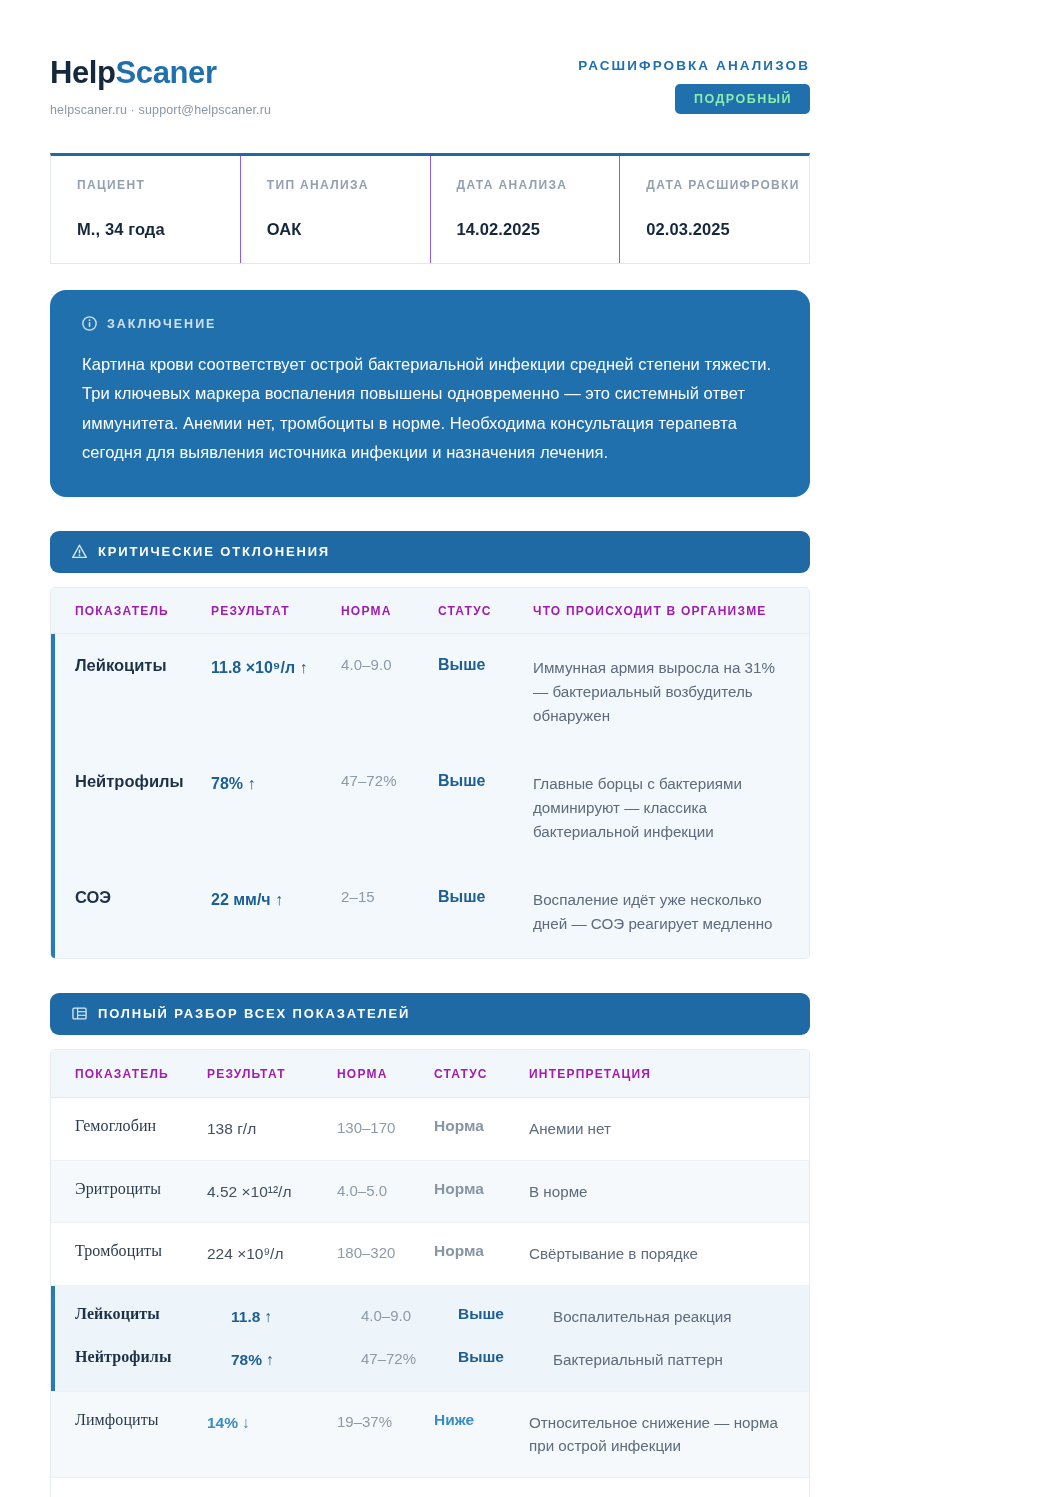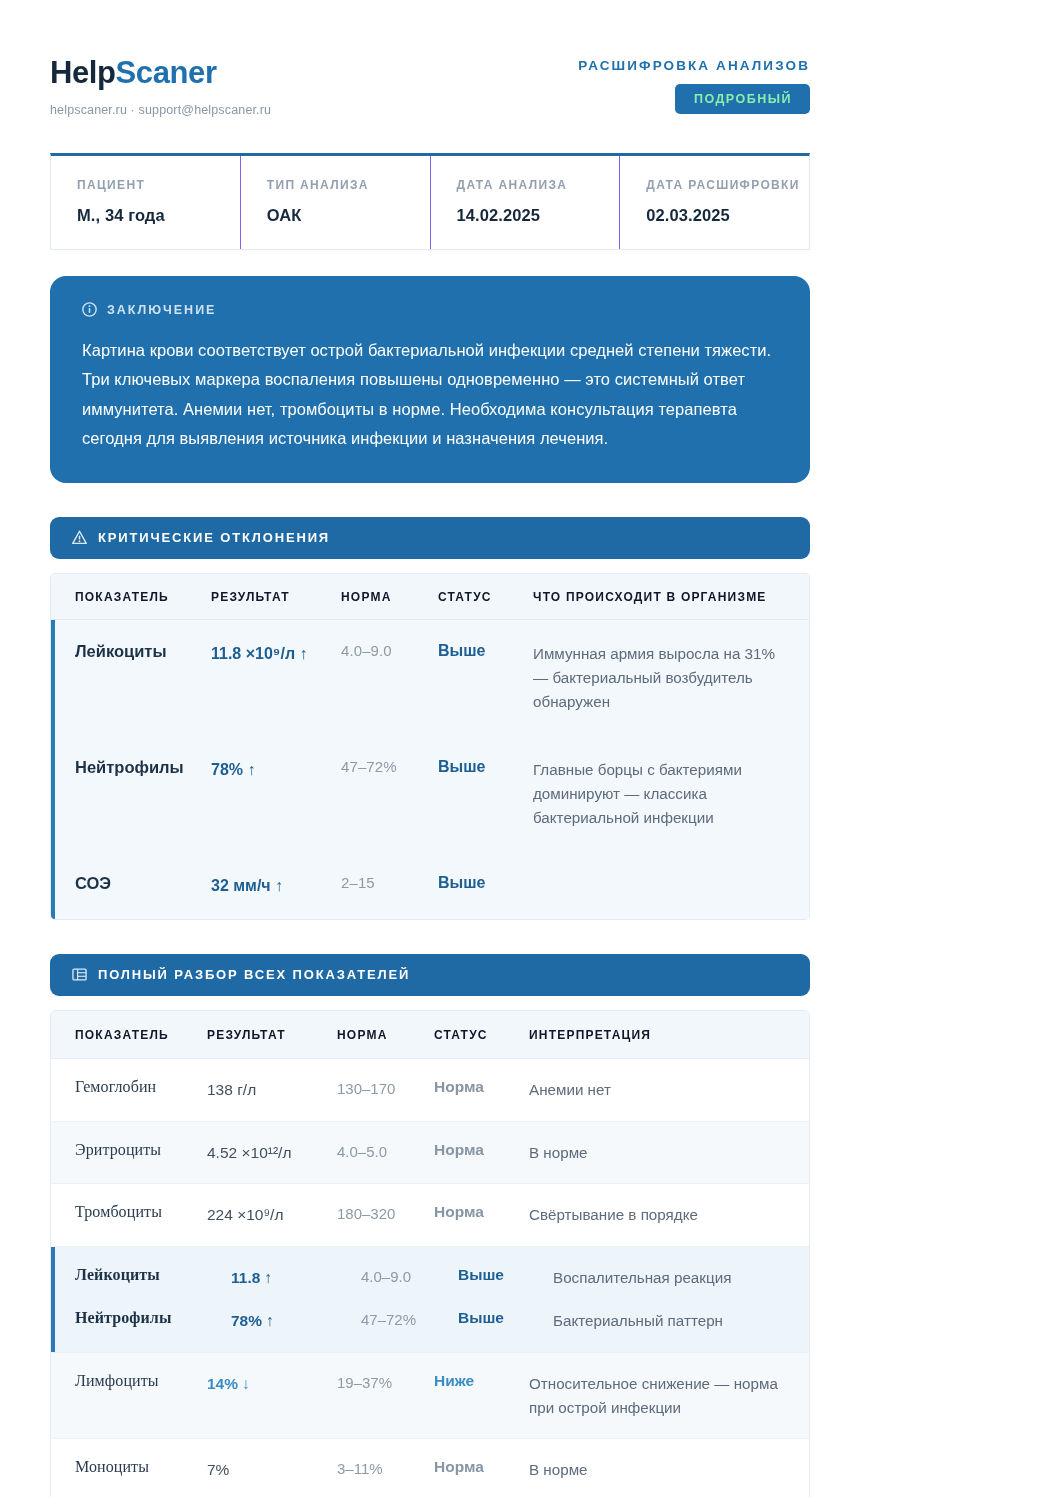--- a/index.html
+++ b/index.html
@@ -84,21 +84,21 @@
   }
   .patient-cell:last-child { border-right: none; }
   .patient-label {
     font-size: 12px;
     font-weight: 700;
     letter-spacing: 1.35px;
     color: #93a0b0;
     text-transform: uppercase;
   }
   .patient-value {
-    margin-top: 14px;
+    margin-top: 28px;
     font-size: 16.5px;
     font-weight: 700;
     color: #16283c;
     letter-spacing: 0.1px;
   }
 
   
   .conclusion {
     margin: 26px 50px 0 50px;
     background: #1f70ad;
@@ -188,21 +188,21 @@
   .c-col-1 { flex: 0 0 160px; padding-left: 24px; }
   .c-col-2 { flex: 0 0 130px; }
   .c-col-3 { flex: 0 0 97px; }
   .c-col-4 { flex: 0 0 95px; }
   .c-col-5 { flex: 1 1 auto; padding-right: 28px; }
 
   .th {
     font-size: 12px;
     font-weight: 700;
     letter-spacing: 1.2px;
-    color: #0f172a;
+    color: #a21caf;
     text-transform: uppercase;
   }
 
   .crit-name {
     font-size: 16.5px;
     font-weight: 700;
     color: #1d3147;
   }
   .crit-value {
     font-size: 16px;
@@ -378,23 +378,24 @@
       <div class="crit-row">
         <div class="c-col-1 crit-name">Нейтрофилы</div>
         <div class="c-col-2 crit-value">78% ↑</div>
         <div class="c-col-3 crit-norm">47–72%</div>
         <div class="c-col-4 crit-status">Выше</div>
         <div class="c-col-5 crit-desc">Главные борцы с бактериями доминируют — классика бактериальной инфекции</div>
       </div>
 
       <div class="crit-row">
         <div class="c-col-1 crit-name">СОЭ</div>
-        <div class="c-col-2 crit-value">32 мм/ч ↑</div>
+        <div class="c-col-2 crit-value">22 мм/ч ↑</div>
         <div class="c-col-3 crit-norm">2–15</div>
         <div class="c-col-4 crit-status">Выше</div>
+        <div class="c-col-5 crit-desc">Воспаление идёт уже несколько дней — СОЭ реагирует медленно</div>
       </div>
 
     </div>
   </div>
 
   <div class="section-bar alt">
     <svg class="icon-table" viewBox="0 0 16 16">
       <rect x="1" y="2.2" width="14" height="11.6" rx="1.3" fill="none" stroke="#dce9f5" stroke-width="1.4"></rect>
       <line x1="6" y1="2.2" x2="6" y2="13.8" stroke="#dce9f5" stroke-width="1.2"></line>
       <line x1="6" y1="6.1" x2="15" y2="6.1" stroke="#dce9f5" stroke-width="1.2"></line>

